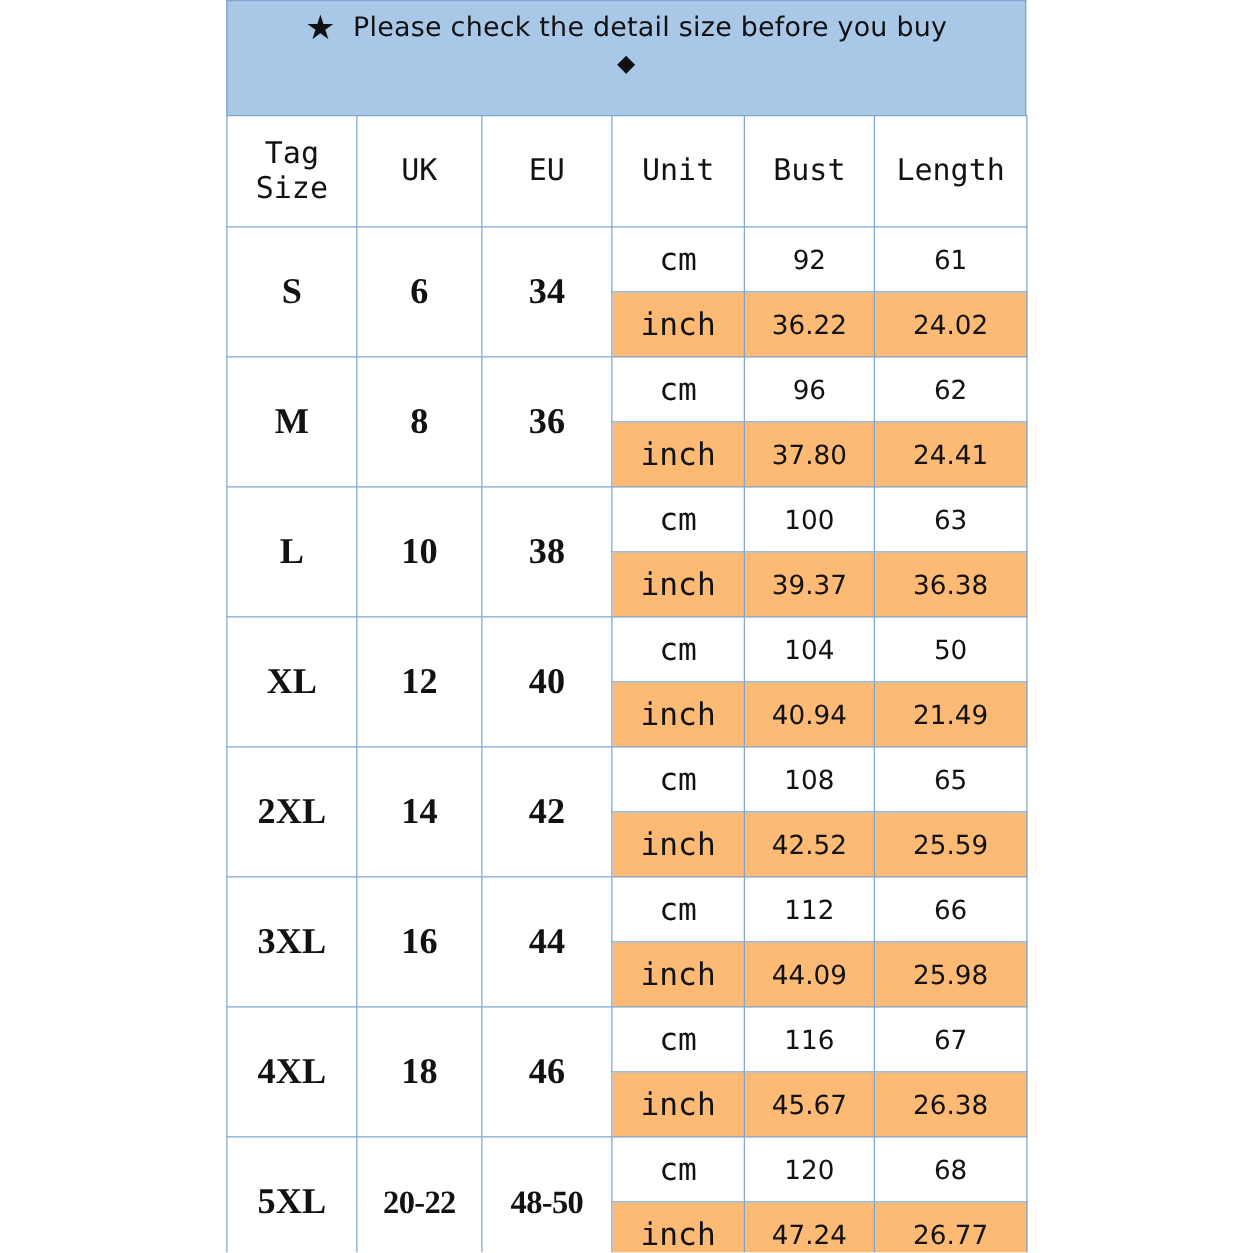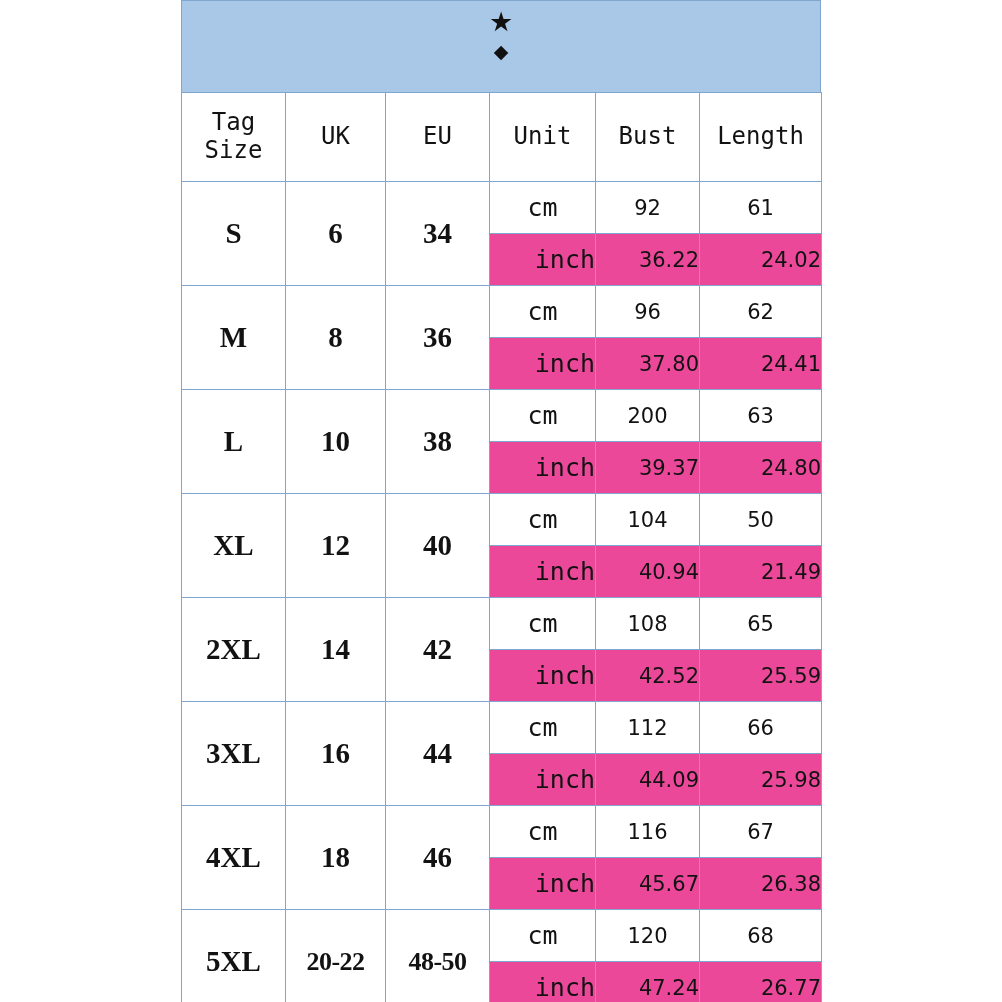--- a/index.html
+++ b/index.html
@@ -124,40 +124,40 @@
   td.val-cell {
     font-family: "DejaVu Sans", sans-serif;
     font-size: 21px;
   }
 
   tr.row-cm td { height: 51px; }
   tr.row-inch td { height: 51px; }
 
   tr.row-inch td.unit-cell,
   tr.row-inch td.val-cell {
-    background: #ec4899;
-    text-align: right;
+    background: #fdba74;
   }
 
   
   td.uk-cell.tight,
   td.eu-cell.tight {
     font-size: 26px;
     letter-spacing: -0.5px;
   }
 </style>
 </head>
 <body>
 
 <div id="page">
   <div class="chart-wrap">
 
     <div class="banner">
       <div class="banner-line">
         <span class="banner-star">★</span>
+        <span class="banner-text">Please check the detail size before you buy</span>
       </div>
       <div class="banner-diamond">◆</div>
     </div>
 
     <table class="size-table">
       <colgroup>
         <col class="c-tag">
           <col class="c-uk">
           <col class="c-eu">
         <col class="c-unit">
@@ -202,27 +202,27 @@
           <tr class="row-inch">
             <td class="unit-cell">inch</td>
             <td class="val-cell">37.80</td>
             <td class="val-cell">24.41</td>
           </tr>
           <tr class="row-cm">
             <td class="size-cell" rowspan="2">L</td>
             <td class="uk-cell" rowspan="2">10</td>
             <td class="eu-cell" rowspan="2">38</td>
             <td class="unit-cell">cm</td>
-            <td class="val-cell">200</td>
+            <td class="val-cell">100</td>
             <td class="val-cell">63</td>
           </tr>
           <tr class="row-inch">
             <td class="unit-cell">inch</td>
             <td class="val-cell">39.37</td>
-            <td class="val-cell">24.80</td>
+            <td class="val-cell">36.38</td>
           </tr>
           <tr class="row-cm">
             <td class="size-cell" rowspan="2">XL</td>
             <td class="uk-cell" rowspan="2">12</td>
             <td class="eu-cell" rowspan="2">40</td>
             <td class="unit-cell">cm</td>
             <td class="val-cell">104</td>
             <td class="val-cell">50</td>
           </tr>
           <tr class="row-inch">

